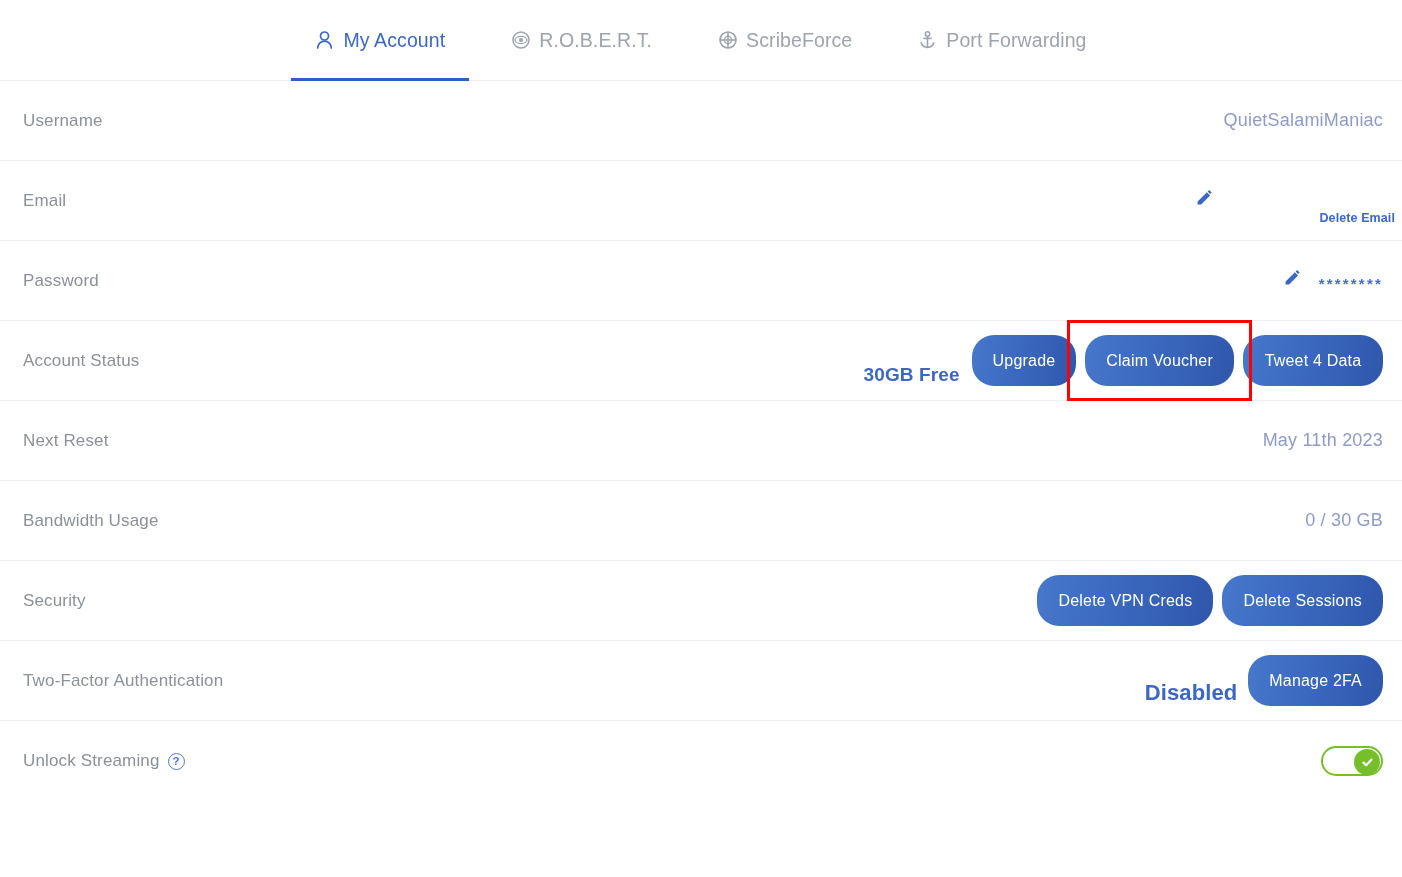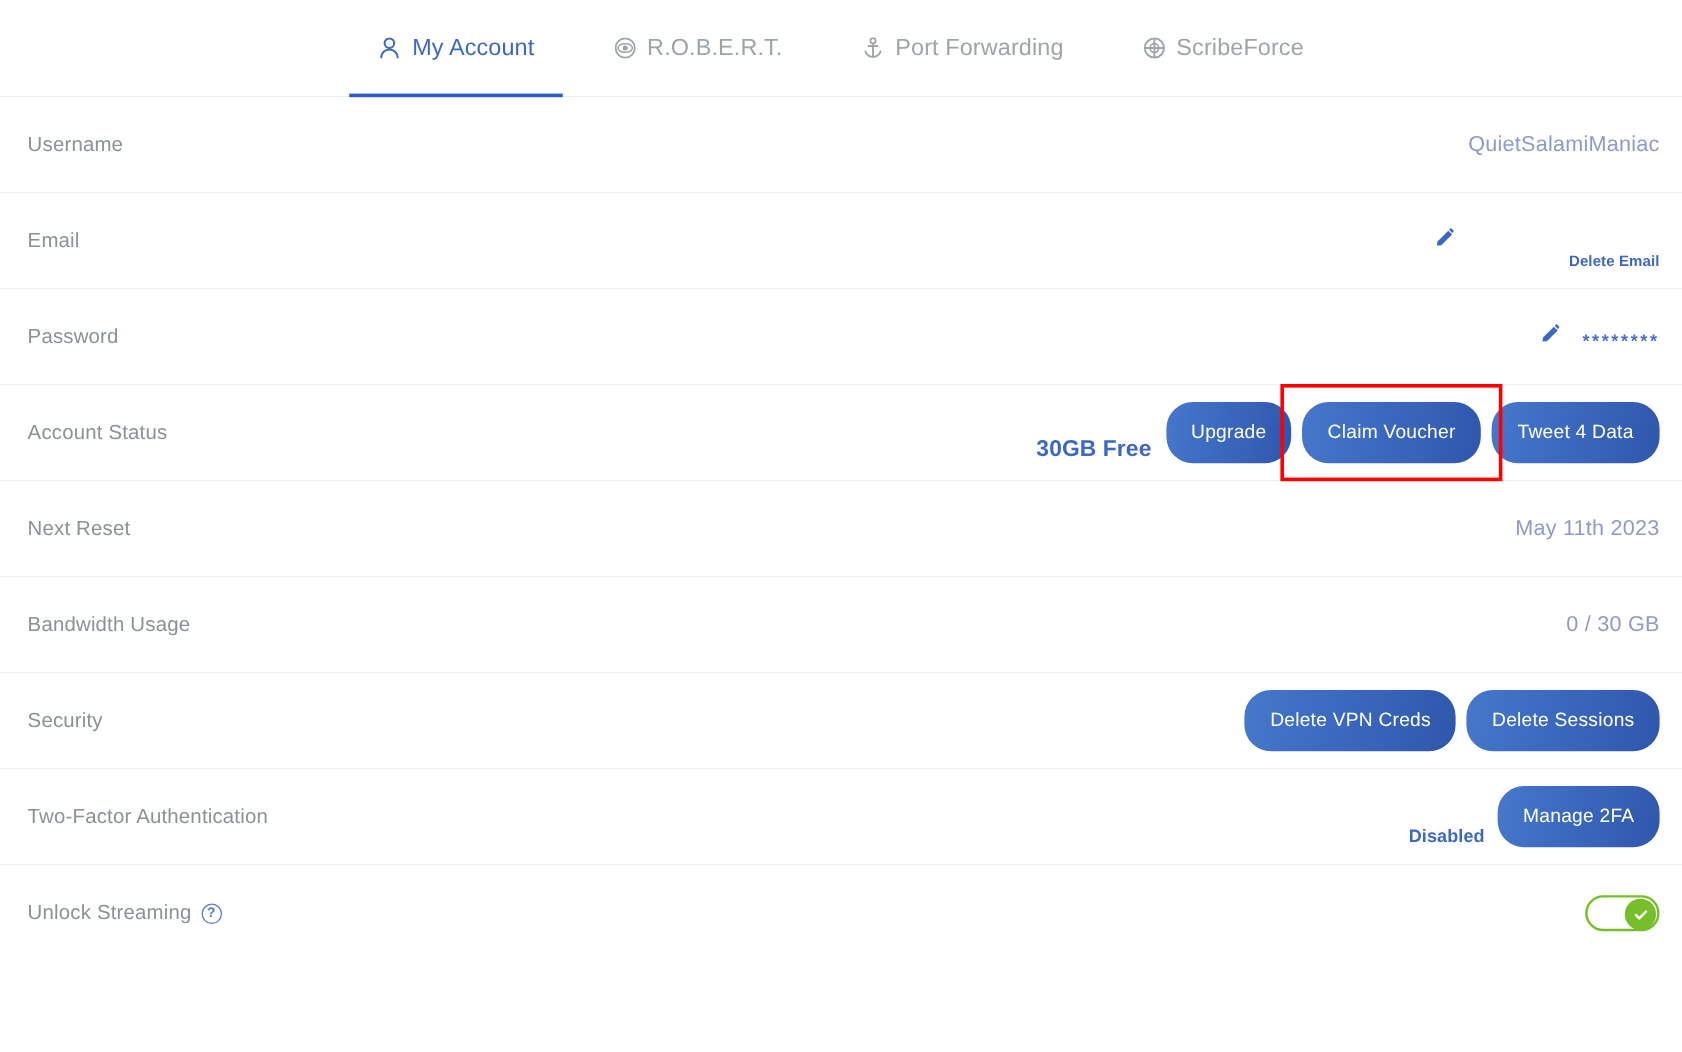--- a/index.html
+++ b/index.html
@@ -129,21 +129,21 @@
 
   .free-tag {
     font-size: 19px;
     font-weight: bold;
     color: #3c68c4;
     letter-spacing: .1px;
     margin-right: 3px;
     white-space: nowrap;
   }
   .state-tag {
-    font-size: 15px;
+    font-size: 22px;
     font-weight: bold;
     color: #3c68c4;
     letter-spacing: .1px;
     margin-right: 2px;
     white-space: nowrap;
   }
 
   
   .hl-wrap { position: relative; display: inline-flex; }
   .hl-wrap::after {
@@ -213,42 +213,42 @@
           <circle cx="9" cy="9" r="8" fill="none" stroke="#9da4ae" stroke-width="1.5"></circle>
           <ellipse cx="9" cy="9" rx="6" ry="3.6" fill="none" stroke="#9da4ae" stroke-width="1.3"></ellipse>
           <circle cx="9" cy="9" r="2.1" fill="#9da4ae"></circle>
         </svg>
     </span>
     <span class="tab-label">R.O.B.E.R.T.</span>
   </div>
 
   <div class="tab">
     <span class="tab-ico">
+      <svg width="18" height="18" viewBox="0 0 18 18">
+          <circle cx="9" cy="9" r="8" fill="none" stroke="#9da4ae" stroke-width="1.6"></circle>
+          <line x1="9" y1="1" x2="9" y2="17" stroke="#9da4ae" stroke-width="1.6"></line>
+          <line x1="1" y1="9" x2="17" y2="9" stroke="#9da4ae" stroke-width="1.6"></line>
+          <circle cx="9" cy="9" r="3.6" fill="none" stroke="#9da4ae" stroke-width="1.4"></circle>
+        </svg>
+    </span>
+    <span class="tab-label">ScribeForce</span>
+  </div>
+
+  <div class="tab">
+    <span class="tab-ico">
       <svg width="17" height="18" viewBox="0 0 17 18">
           <circle cx="8.5" cy="3" r="2.2" fill="none" stroke="#9da4ae" stroke-width="1.5"></circle>
           <line x1="8.5" y1="5.3" x2="8.5" y2="16.5" stroke="#9da4ae" stroke-width="1.6"></line>
           <line x1="4.3" y1="7.4" x2="12.7" y2="7.4" stroke="#9da4ae" stroke-width="1.6"></line>
           <path d="M2 11.3 a6.7 6.7 0 0 0 13 0" fill="none" stroke="#9da4ae" stroke-width="1.6"></path>
         </svg>
     </span>
     <span class="tab-label">Port Forwarding</span>
   </div>
 
-  <div class="tab">
-    <span class="tab-ico">
-      <svg width="18" height="18" viewBox="0 0 18 18">
-          <circle cx="9" cy="9" r="8" fill="none" stroke="#9da4ae" stroke-width="1.6"></circle>
-          <line x1="9" y1="1" x2="9" y2="17" stroke="#9da4ae" stroke-width="1.6"></line>
-          <line x1="1" y1="9" x2="17" y2="9" stroke="#9da4ae" stroke-width="1.6"></line>
-          <circle cx="9" cy="9" r="3.6" fill="none" stroke="#9da4ae" stroke-width="1.4"></circle>
-        </svg>
-    </span>
-    <span class="tab-label">ScribeForce</span>
-  </div>
-
 </div>
 
 <div class="rows">
 
   <div class="row">
     <span class="row-label">Username</span>
     <div class="row-right">
       <span class="val">QuietSalamiManiac</span>
     </div>
   </div>
@@ -256,21 +256,21 @@
 
   <div class="row">
     <span class="row-label">Email</span>
     <div class="row-right">
       <span class="pencil" style="margin-right:170px;">
         <svg width="19" height="19" viewBox="0 0 19 19">
             <path d="M3.4 15.6 L3.9 12.2 L12.9 3.2 L16.1 6.4 L7.1 15.4 Z" fill="#3c68c4"></path>
             <path d="M13.6 2.5 L15.1 1.1 L17.6 3.6 L16.2 5.1 Z" fill="#3c68c4"></path>
           </svg>
       </span>
-      <div class="stack" style="position:absolute;right:19px;top:50px;">
+      <div class="stack" style="position:absolute;right:7px;top:50px;">
         <span class="sublink">Delete Email</span>
       </div>
     </div>
   </div>
 
   <div class="row">
     <span class="row-label">Password</span>
     <div class="row-right" style="gap:18px;">
       <span class="pencil">
         <svg width="19" height="19" viewBox="0 0 19 19">

